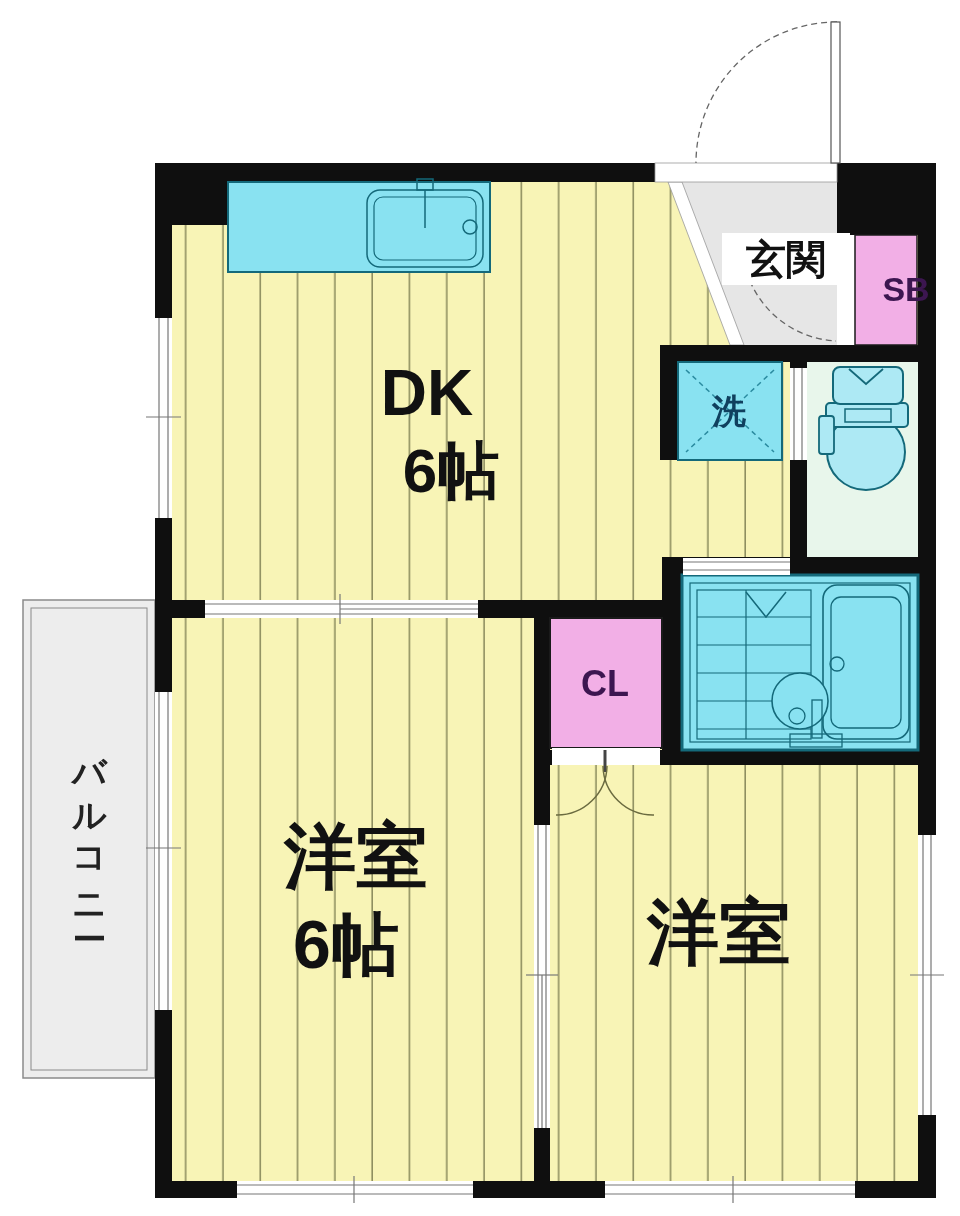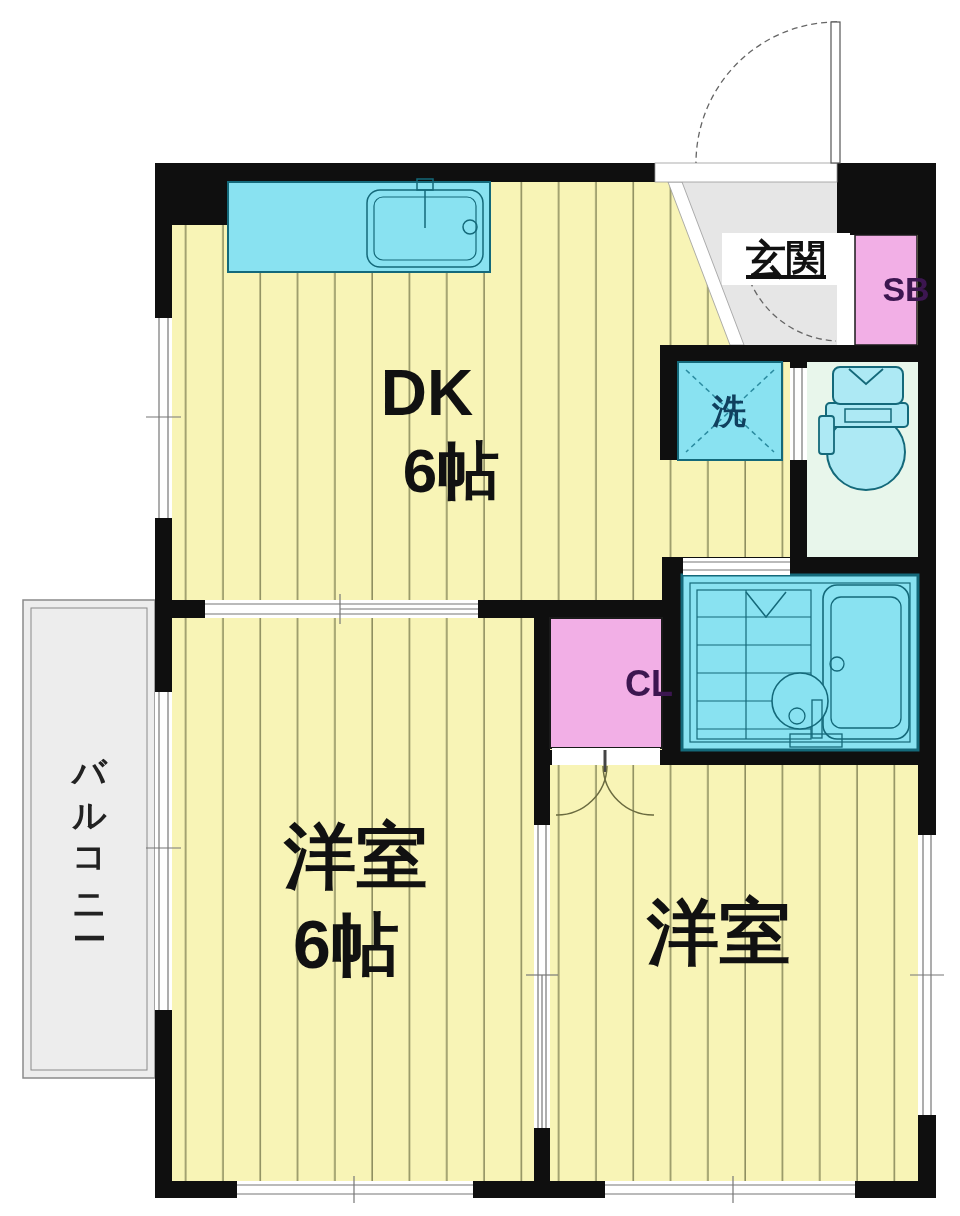--- a/index.html
+++ b/index.html
@@ -21,23 +21,23 @@
   .pink{fill:var(--accent-pink);stroke:#1a1a1a;}
   .whiteband{fill:#fff;stroke:#999;stroke-width:0.8;}
   .winline{stroke:var(--line-gray);stroke-width:1.2;fill:none;}
   .dash{stroke:#666;stroke-width:1.3;fill:none;stroke-dasharray:6 4;}
   .lbl{position:absolute;color:#111;font-weight:700;white-space:nowrap;
        transform:translate(-50%,-50%);line-height:1;}
   .lbl-dk{font-size:64px;text-align:right;}
   .lbl-dksize{font-size:62px;}
   .lbl-room{font-size:72px;}
   .lbl-roomsize{font-size:68px;}
-  .lbl-genkan{font-size:40px;font-weight:600;background:#fff;padding:6px 24px;text-decoration:underline;}
+  .lbl-genkan{font-size:40px;font-weight:600;background:#fff;padding:6px 24px;}
   .lbl-small{font-size:34px;font-weight:700;color:var(--label-purple);margin-left:20px;}
-  .lbl-cl{font-size:36px;font-weight:700;color:var(--label-purple);margin-left:44px;}
+  .lbl-cl{font-size:36px;font-weight:700;color:var(--label-purple);}
   .lbl-sen{font-size:34px;font-weight:700;color:var(--washer-text);}
   .lbl-balcony{font-size:34px;font-weight:600;color:#222;
        writing-mode:vertical-rl;letter-spacing:8px;}
 </style>
 </head>
 <body>
 
 <div id="plan">
 
 <svg width="960" height="1216" viewBox="0 0 960 1216">

